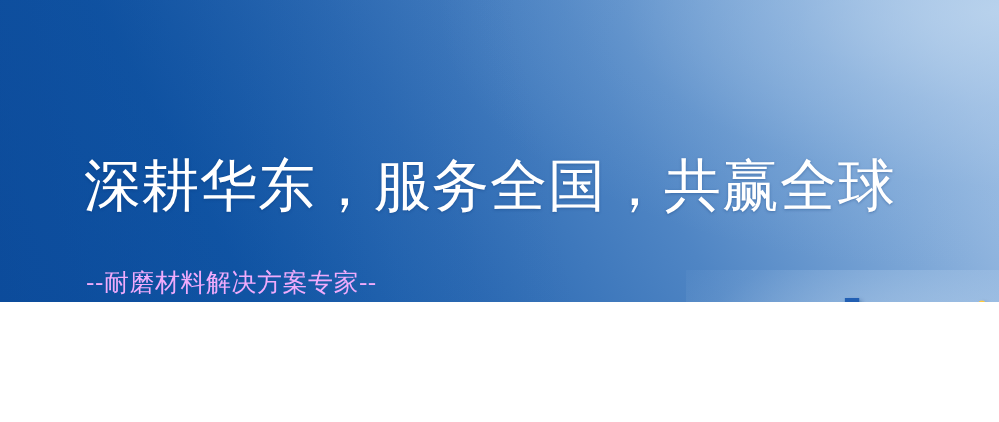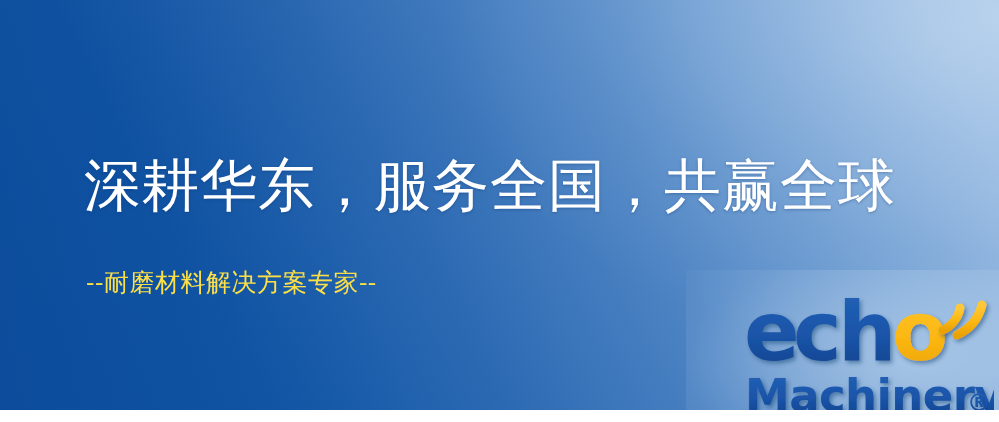--- a/index.html
+++ b/index.html
@@ -9,21 +9,21 @@
   body {
     width: 999px;
     height: 422px;
     overflow: hidden;
     font-family: "Liberation Sans", sans-serif;
   }
 
   #banner {
     position: relative;
     width: 999px;
-    height: 410px;
+    height: 302px;
     overflow: hidden;
     background: #1258A8;
   }
 
   
   #bg-gradient {
     position: absolute;
     inset: 0;
     background:
       linear-gradient(62deg,
@@ -88,21 +88,21 @@
     letter-spacing: 1px;
     white-space: nowrap;
     text-shadow: 0 1px 3px rgba(10, 50, 110, 0.35);
   }
 
   
   #subtitle {
     position: absolute;
     left: 86px;
     top: 267px;
-    color: #fde047;
+    color: #f0abfc;
     font-family: "DejaVu Serif", "Liberation Serif", serif;
     font-size: 25px;
     line-height: 1.25;
     letter-spacing: 0.5px;
     white-space: nowrap;
   }
 
   
   #logo {
     position: absolute;

